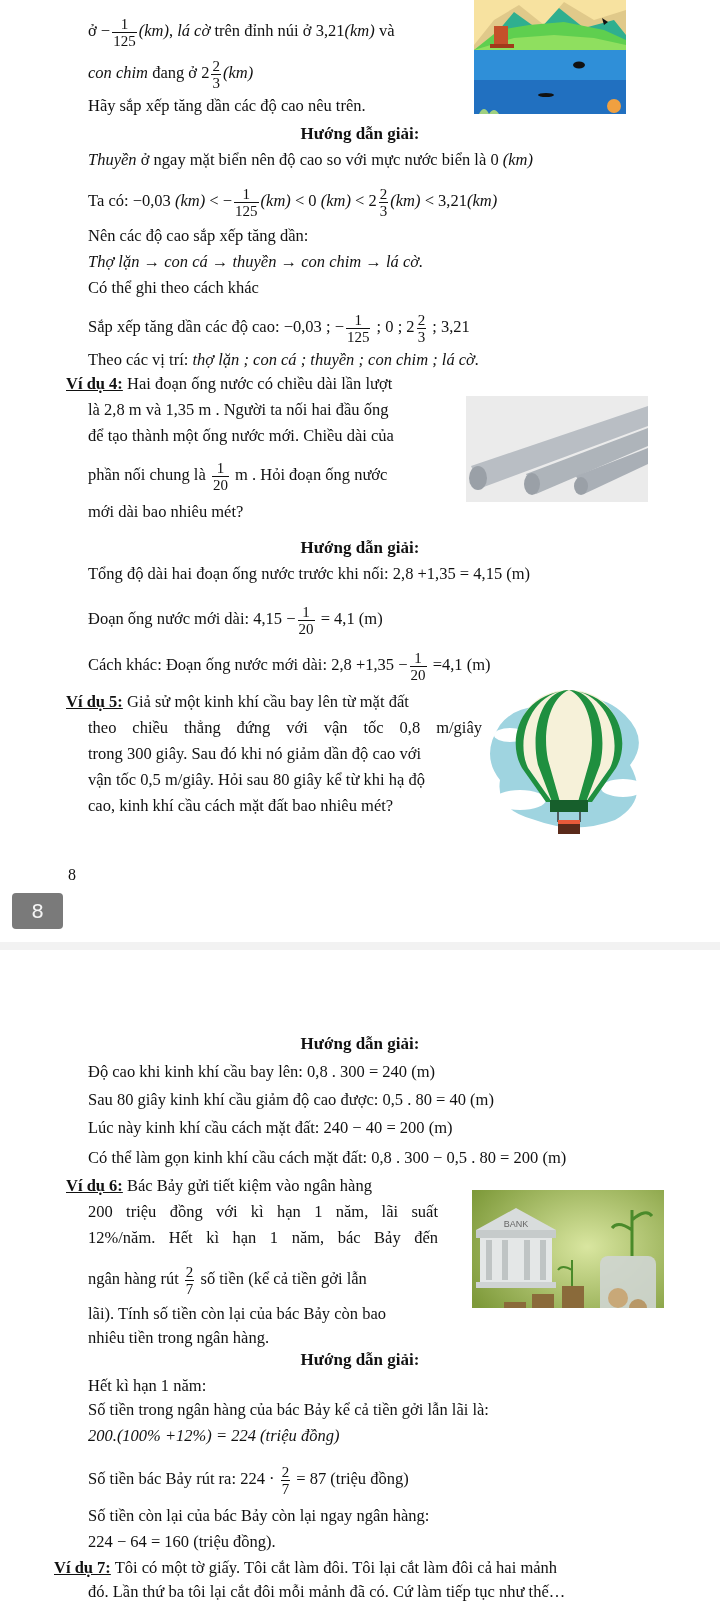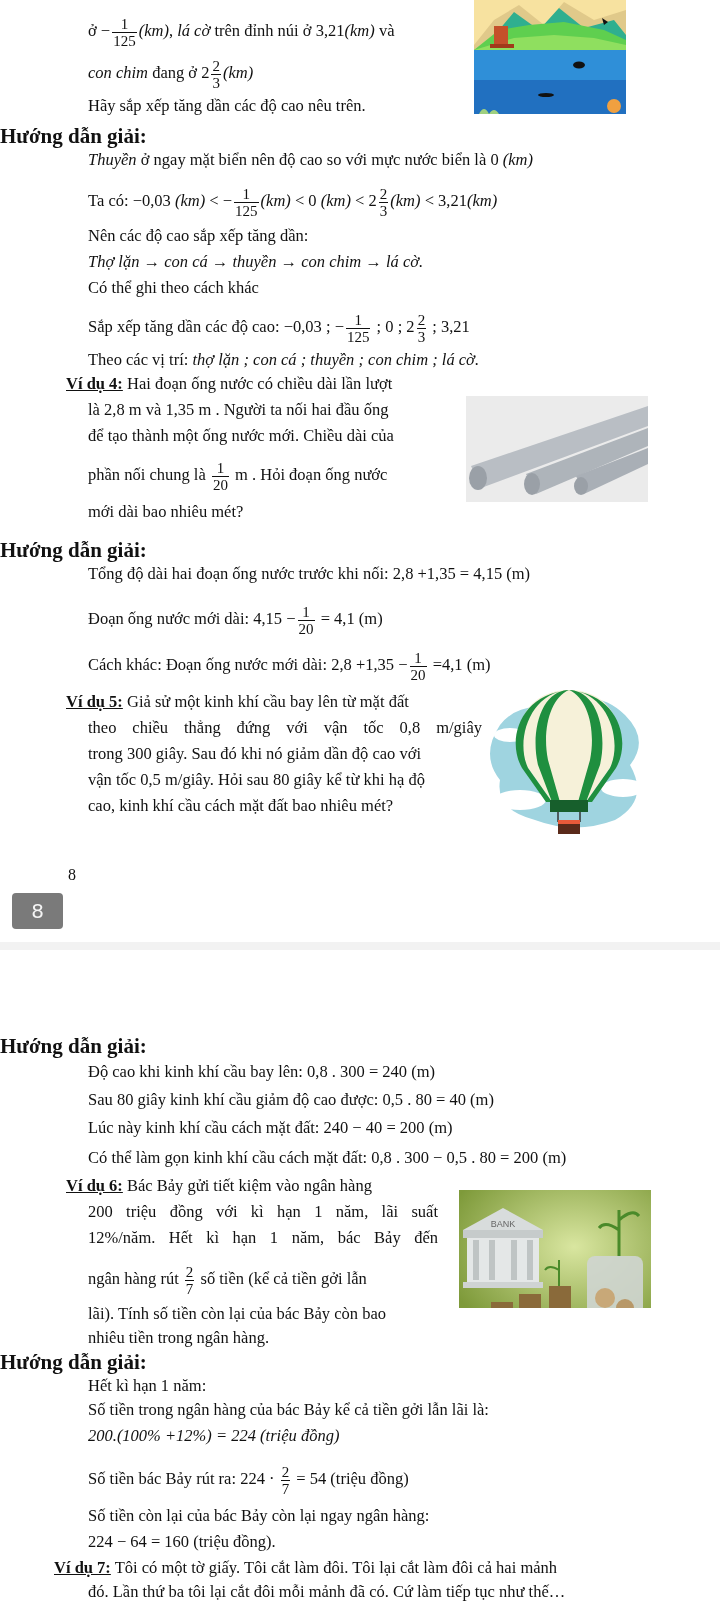--- a/index.html
+++ b/index.html
@@ -7,21 +7,21 @@
     width: 720px; height: 1612px; overflow: hidden; background: #ffffff;
     font-family: "Liberation Serif", "DejaVu Serif", serif;
     color: #111; position: relative;
   }
   .line { position: absolute; font-size: 16.5px; line-height: 20px; white-space: nowrap; }
   .it { font-style: italic; }
   .u { text-decoration: underline; font-weight: bold; }
   .frac { display: inline-block; vertical-align: middle; text-align: center; font-size: 15px; line-height: 16px; margin: 0 2px; }
   .frac .num { display: block; border-bottom: 1px solid #111; padding: 0 1px; }
   .frac .den { display: block; padding: 0 1px; }
-  .heading { position: absolute; left: 0; width: 720px; font-weight: bold; font-size: 21px; }
+  .heading { position: absolute; left: 0; width: 720px; text-align: center; font-weight: bold; font-size: 17px; }
   .justify { white-space: normal; text-align: justify; text-align-last: justify; }
   .pic { position: absolute; overflow: hidden; }
   .page-num { position: absolute; left: 68px; top: 866px; font-size: 16px; }
   .page-badge { position: absolute; left: 12px; top: 893px; width: 51px; height: 36px; background: #7a7a7a; border-radius: 4px; color: #f4f4f4; font-family: "DejaVu Sans", sans-serif; font-size: 20px; text-align: center; line-height: 36px; }
   .page-sep { position: absolute; left: 0; top: 942px; width: 720px; height: 8px; background: #f2f2f2; }
 </style>
 </head>
 <body>
 
 <div class="line" style="left:88px; top:16px;">
@@ -140,21 +140,21 @@
   <span class="u">Ví dụ 6:</span><span> Bác Bảy gửi tiết kiệm vào ngân hàng</span>
 </div>
 <div class="line justify" style="left:88px; top:1202px; width:350px;">200 triệu đồng với kì hạn 1 năm, lãi suất</div>
 <div class="line justify" style="left:88px; top:1228px; width:350px;">12%/năm. Hết kì hạn 1 năm, bác Bảy đến</div>
 <div class="line" style="left:88px; top:1264px;">
   <span>ngân hàng rút  </span><span class="frac"><span class="num">2</span><span class="den">7</span></span><span> số tiền (kể cả tiền gởi lẫn</span>
 </div>
 <div class="line" style="left:88px; top:1304px;">lãi). Tính số tiền còn lại của bác Bảy còn bao</div>
 <div class="line" style="left:88px; top:1328px;">nhiêu tiền trong ngân hàng.</div>
 
-<div class="pic" style="left:459px; top:1190px; width:192px; height:118px;">
+<div class="pic" style="left:472px; top:1190px; width:192px; height:118px;">
   <svg width="192" height="142" viewBox="0 0 192 142">
     <defs>
       <radialGradient id="bg6" cx="60%" cy="40%" r="70%">
         <stop offset="0" stop-color="#d9e6a0"></stop>
         <stop offset="1" stop-color="#7e9a3a"></stop>
       </radialGradient>
     </defs>
     <rect width="192" height="142" fill="url(#bg6)"></rect>
     <polygon points="4,40 44,18 84,40" fill="#d8dcdc"></polygon>
     <rect x="4" y="40" width="80" height="8" fill="#c6cbcb"></rect>
@@ -175,21 +175,21 @@
     <path d="M160 66 L160 20 M160 40 q-14 -10 -20 -2 M160 30 q14 -12 20 -4" stroke="#4a8a2a" stroke-width="3" fill="none"></path>
     <path d="M100 96 L100 70 M100 80 q-10 -6 -14 0" stroke="#4a8a2a" stroke-width="2" fill="none"></path>
   </svg>
 </div>
 
 <div class="heading" style="top:1350px;">Hướng dẫn giải:</div>
 <div class="line" style="left:88px; top:1376px;">Hết kì hạn 1 năm:</div>
 <div class="line" style="left:88px; top:1400px;">Số tiền trong ngân hàng của bác Bảy kể cả tiền gởi lẫn lãi là:</div>
 <div class="line" style="left:88px; top:1426px;font-style:italic;"> 200.(100% +12%) = 224 (triệu đồng)</div>
 <div class="line" style="left:88px; top:1464px;">
-  <span>Số tiền bác Bảy rút ra:  224 · </span><span class="frac"><span class="num">2</span><span class="den">7</span></span><span> = 54  (triệu đồng)</span>
+  <span>Số tiền bác Bảy rút ra:  224 · </span><span class="frac"><span class="num">2</span><span class="den">7</span></span><span> = 87  (triệu đồng)</span>
 </div>
 <div class="line" style="left:88px; top:1506px;">Số tiền còn lại của bác Bảy còn lại ngay ngân hàng:</div>
 <div class="line" style="left:88px; top:1532px;"> 224 − 64 = 160  (triệu đồng).</div>
 
 <div class="line" style="left:54px; top:1558px;">
   <span class="u">Ví dụ 7:</span><span> Tôi có một tờ giấy. Tôi cắt làm đôi. Tôi lại cắt làm đôi cả hai mảnh</span>
 </div>
 <div class="line" style="left:88px; top:1582px;">đó. Lần thứ ba tôi lại cắt đôi mỗi mảnh đã có. Cứ làm tiếp tục như thế…</div>
 
 </body></html>

